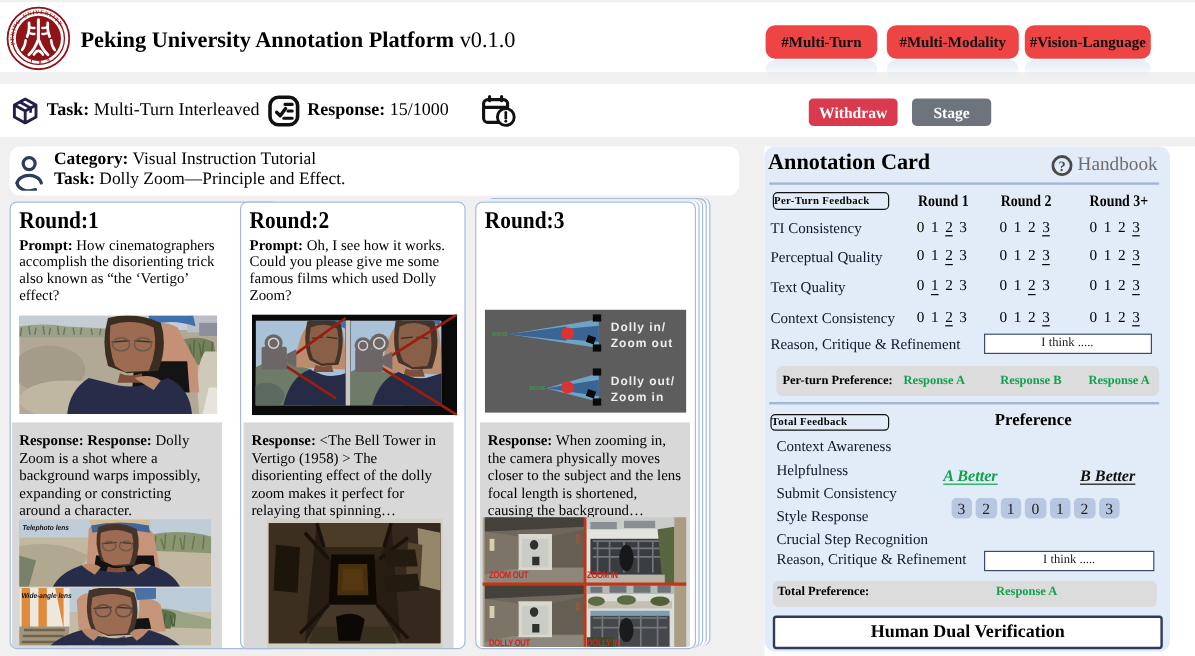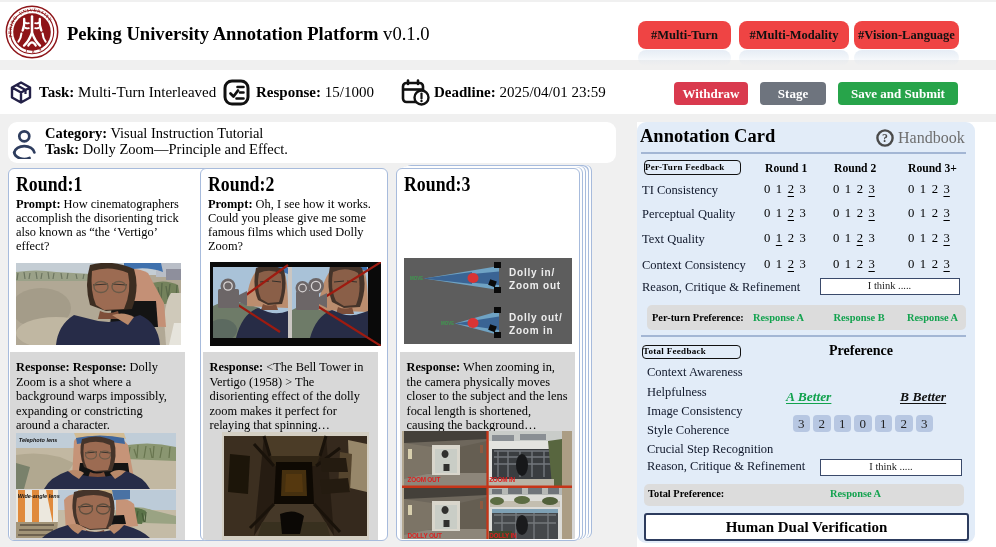--- a/index.html
+++ b/index.html
@@ -118,27 +118,23 @@
         <span><b>Response:</b> 15/1000</span>
       </div>
     <svg class="abs" style="left:401px;top:9px" width="30" height="27" viewBox="0 0 30 27">
       <rect x="2" y="4" width="20" height="19" rx="3.5" fill="none" stroke="#111" stroke-width="2.6"></rect>
       <path d="M2 10.5 L22 10.5" stroke="#111" stroke-width="2.6"></path>
       <path d="M7 1.5 L7 5 M17 1.5 L17 5" stroke="#111" stroke-width="2.6" stroke-linecap="round"></path>
       <circle cx="20.5" cy="18.5" r="7" fill="#fff" stroke="#111" stroke-width="2.4"></circle>
       <path d="M20.5 14.5 L20.5 19.5" stroke="#111" stroke-width="2.2" stroke-linecap="round"></path>
       <circle cx="20.5" cy="22" r="1.2" fill="#111"></circle>
     </svg>
-    <div class="abs tbtext" style="left:434px">
-        <span><b>Deadline:</b> 2025/04/01 23:59</span>
-      </div>
   </div>
   <div id="btn-withdraw" class="abs btn">Withdraw</div>
   <div id="btn-stage" class="abs btn">Stage</div>
-  <div id="btn-save" class="abs btn">Save and Submit</div>
 
   <div id="catcard" class="abs">
     <svg class="abs" style="left:3.5px;top:7px" width="24" height="30" viewBox="0 0 24 30">
       <circle cx="12.3" cy="7.3" r="5" fill="none" stroke="#2e3d5e" stroke-width="2.7"></circle>
       <path d="M 2.2 23.5 A 10.2 7.4 0 0 1 22.4 23.5" fill="none" stroke="#2e3d5e" stroke-width="2.7" stroke-linecap="round"></path>
       <path d="M 2.2 23.5 A 10.2 7.4 0 0 0 17.5 29" fill="none" stroke="#2e3d5e" stroke-width="2.7" stroke-linecap="round"></path>
     </svg>
     <div id="cattext" class="abs"><b>Category:</b> Visual Instruction Tutorial<br><b>Task:</b> Dolly Zoom—Principle and Effect.</div>
   </div>
 
@@ -425,22 +421,22 @@
     <div class="abs green" style="left:196.5px;top:190px">Response B</div>
     <div class="abs green" style="left:270px;top:190px">Response A</div>
 
     <div class="abs phr" style="top:213px"></div>
 
     <div class="abs boxlabel" style="left:5px;top:222.5px;width:99px;height:14px;line-height:11px;font-size:9px;letter-spacing:0.3px">Total Feedback</div>
     <div class="abs" style="left:192px;top:221px;font-weight:bold;font-size:14px">Preference</div>
 
     <div class="abs rowlabel" style="left:10px;top:243px">Context Awareness</div>
     <div class="abs rowlabel" style="left:10px;top:262.5px">Helpfulness</div>
-    <div class="abs rowlabel" style="left:10px;top:282px">Image Consistency</div>
-    <div class="abs rowlabel" style="left:10px;top:301px">Style Coherence</div>
+    <div class="abs rowlabel" style="left:10px;top:282px">Submit Consistency</div>
+    <div class="abs rowlabel" style="left:10px;top:301px">Style Response</div>
     <div class="abs rowlabel" style="left:10px;top:319.5px">Crucial Step Recognition</div>
     <div class="abs rowlabel" style="left:10px;top:337px">Reason, Critique &amp; Refinement</div>
 
     <div class="abs" style="left:149px;top:267px;font-size:13.5px;font-weight:bold;font-style:italic;text-decoration:underline;text-underline-offset:2px;color:#12a24e">A Better</div>
     <div class="abs" style="left:263px;top:267px;font-size:13.5px;font-weight:bold;font-style:italic;text-decoration:underline;text-underline-offset:2px;color:#111">B Better</div>
 
     <div class="abs" style="left:155.5px;top:292.5px;width:164px;height:18px">
       <div class="abs ratebox" style="left:0">3</div>
       <div class="abs ratebox" style="left:20.5px">2</div>
       <div class="abs ratebox" style="left:41px">1</div>

